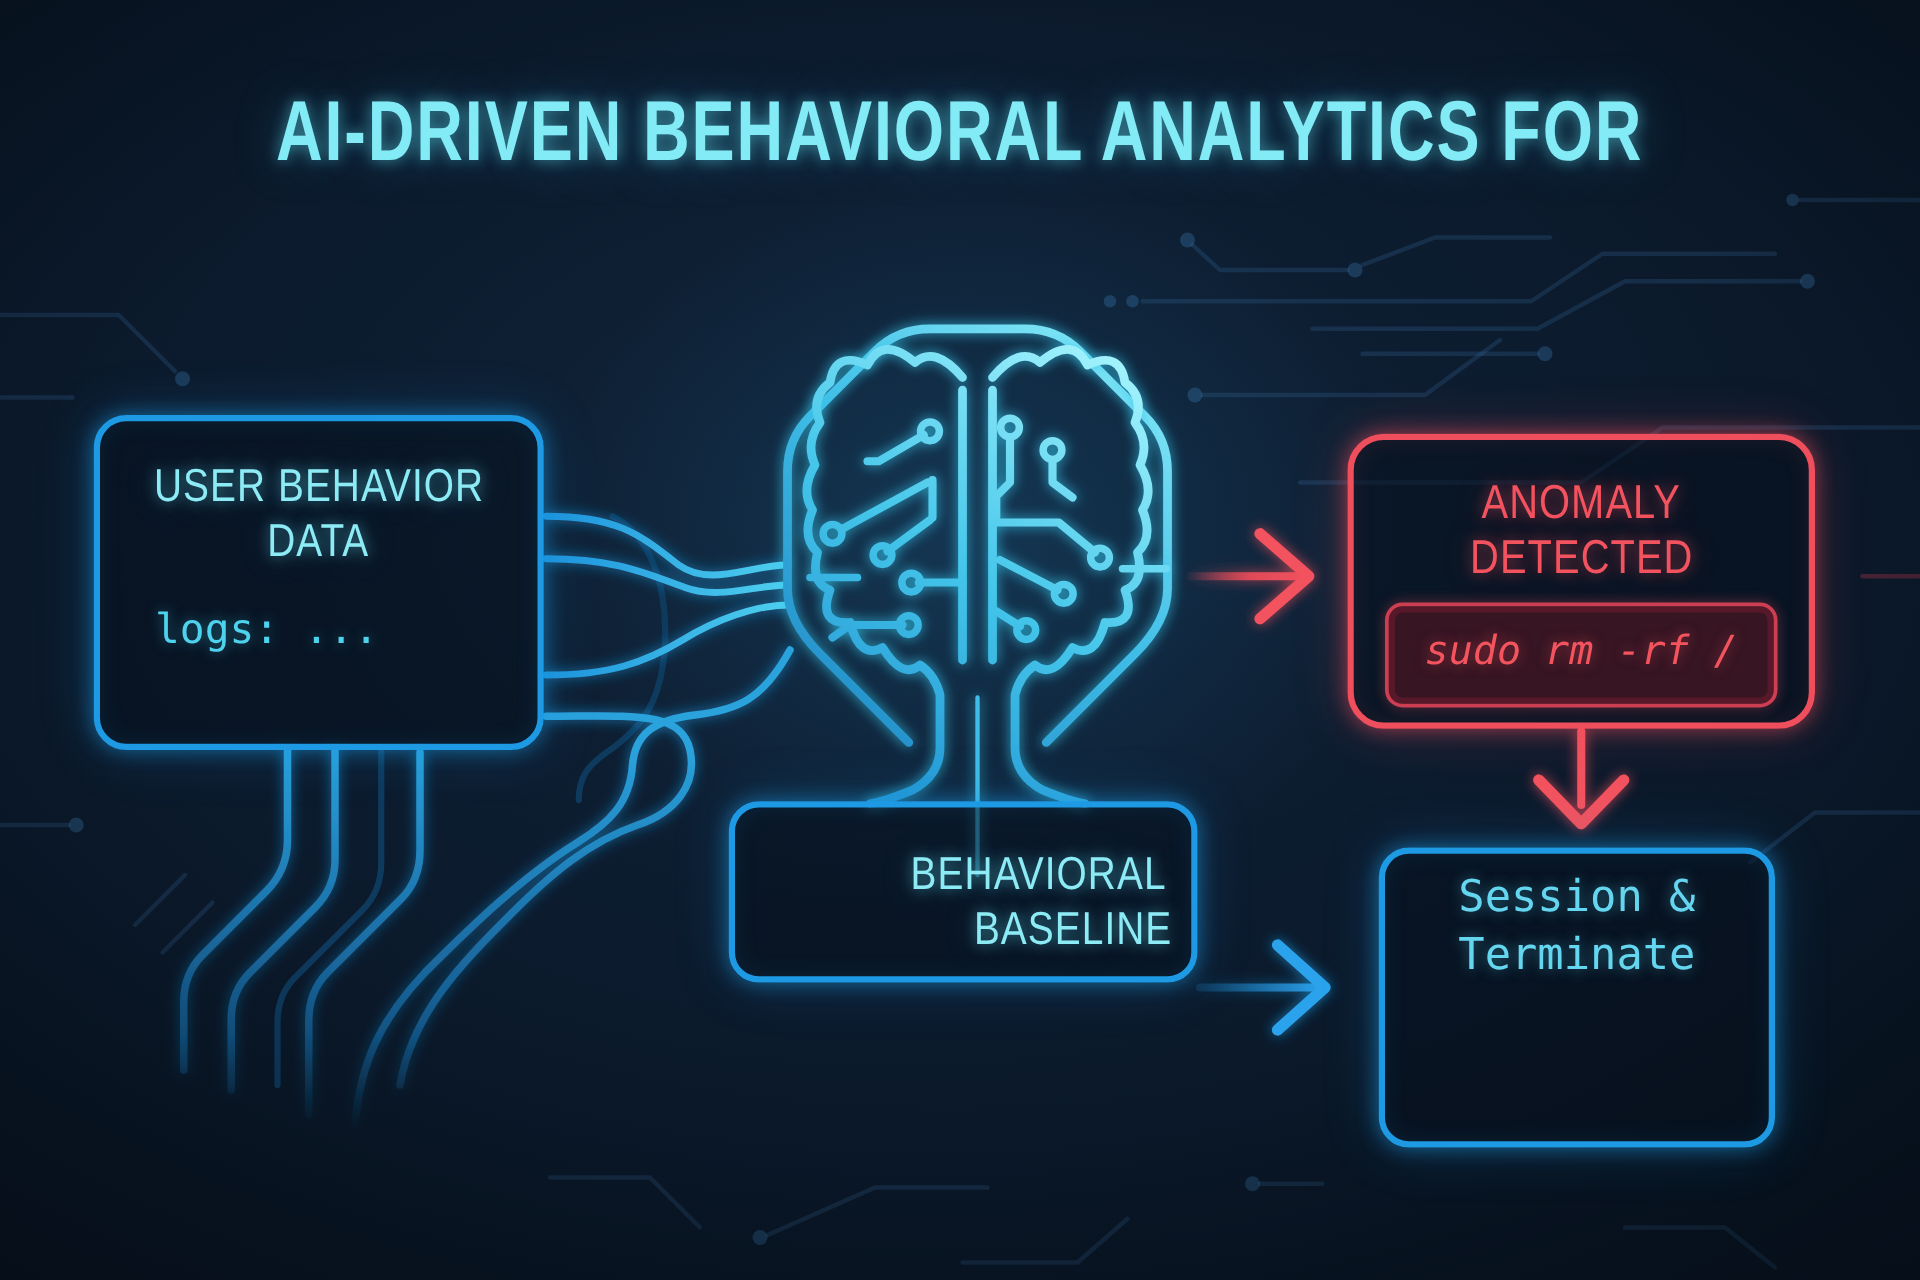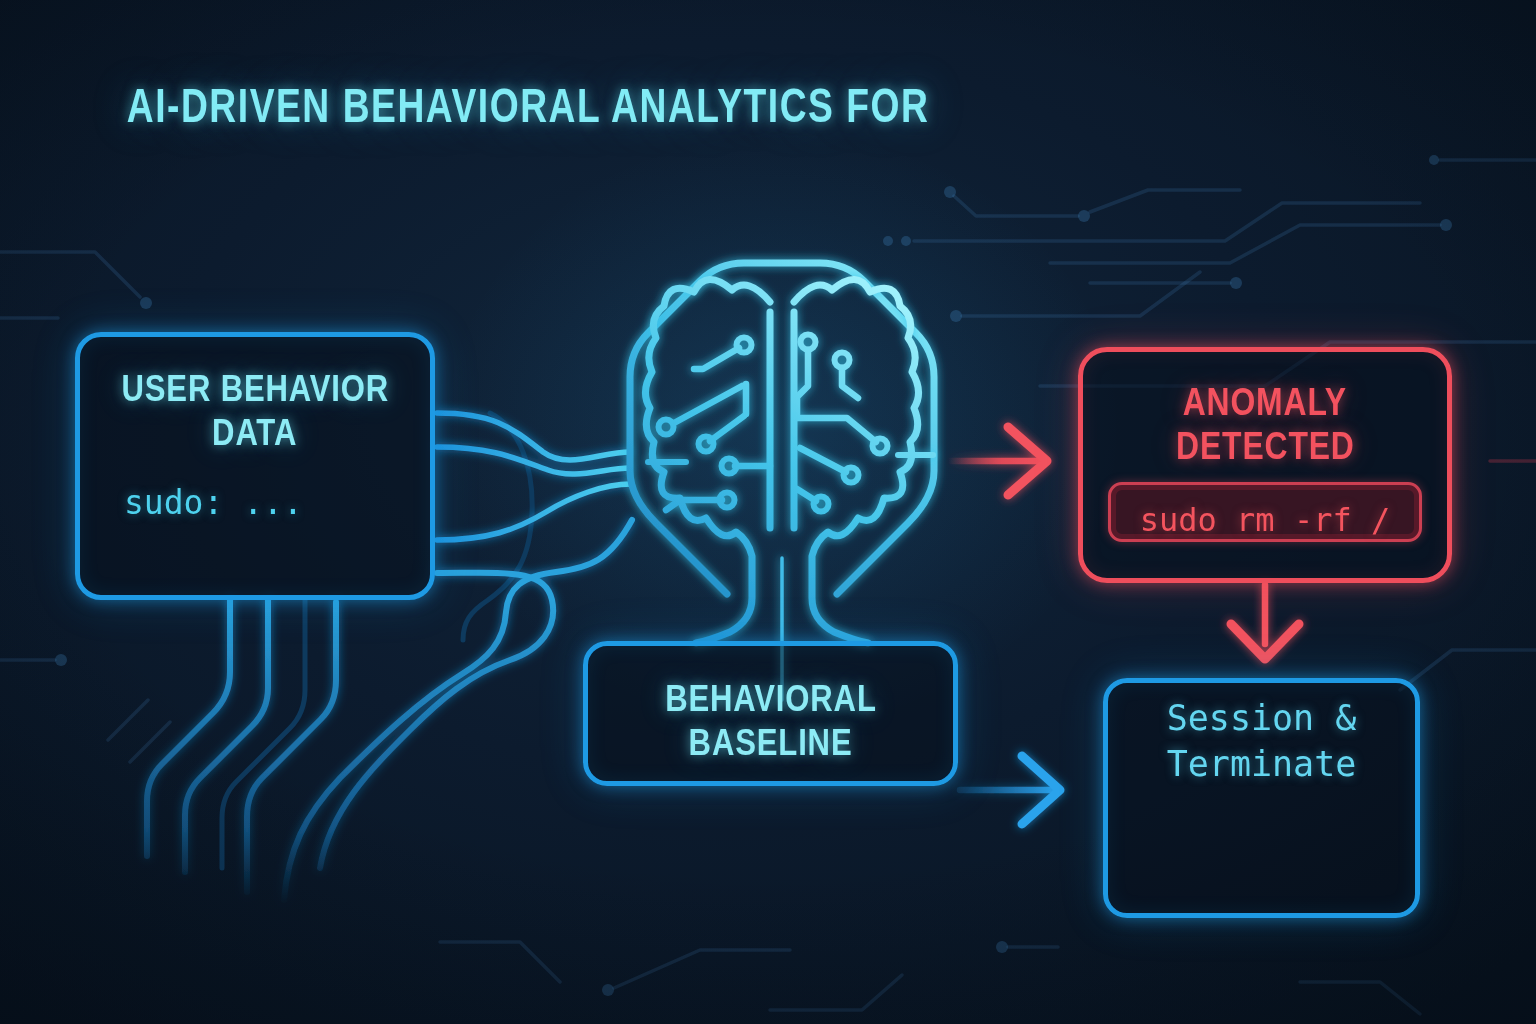--- a/index.html
+++ b/index.html
@@ -9,53 +9,53 @@
       radial-gradient(1150px 760px at 47% 40%, #11263c 0%, #0c1b2e 48%, #081421 100%),
       #0a1726;
     font-family:"Liberation Sans", sans-serif;
   }
   #wires{position:absolute;left:0;top:0;z-index:1;}
   #vignette{position:absolute;inset:0;z-index:2;pointer-events:none;
     background:radial-gradient(ellipse 85% 75% at 50% 44%, rgba(0,0,0,0) 55%, rgba(3,9,18,0.55) 100%);}
   .layer{position:absolute;z-index:3;}
 
   
-  #title{left:0;top:68px;width:1536px;text-align:left;color:#82ebf5;
-    font-weight:bold;font-size:49px;line-height:74px;letter-spacing:2px;
+  #title{left:0;top:68px;width:1536px;text-align:center;color:#82ebf5;
+    font-weight:bold;font-size:68px;line-height:74px;letter-spacing:2px;
     text-shadow:0 0 14px rgba(100,230,245,.55),0 0 44px rgba(60,190,230,.35);}
   .cond{display:inline-block;transform:scaleX(0.76);transform-origin:50% 50%;white-space:nowrap;}
 
   
   .nodebox{position:absolute;box-sizing:border-box;border-radius:26px;
     background:rgba(8,17,30,0.55);}
   .blue{border:5px solid #1e9ae4;
     box-shadow:0 0 16px rgba(30,154,228,.55),0 0 44px rgba(30,154,228,.22),inset 0 0 20px rgba(30,154,228,.10);}
   .red{border:5px solid #ef4e5c;
     box-shadow:0 0 16px rgba(240,78,92,.55),0 0 44px rgba(240,78,92,.22),inset 0 0 20px rgba(240,78,92,.10);}
-  .boxhead{text-align:center;font-weight:bold;line-height:44px;letter-spacing:1px;}
+  .boxhead{text-align:center;font-weight:normal;line-height:44px;letter-spacing:1px;}
   .headcond{display:inline-block;transform:scaleX(0.84);transform-origin:50% 50%;white-space:nowrap;}
   .cyanhead{color:#8debf5;text-shadow:0 0 12px rgba(110,230,245,.55),0 0 30px rgba(70,200,235,.3);}
   .redhead{color:#f3525f;text-shadow:0 0 12px rgba(243,82,95,.55),0 0 30px rgba(243,82,95,.3);}
   .mono{font-family:"DejaVu Sans Mono","Liberation Mono",monospace;}
   .cyanmono{color:#4ed2ee;text-shadow:0 0 10px rgba(60,205,235,.5);}
 
   #box-user{left:75px;top:332px;width:360px;height:268px;}
   #box-user .boxhead{margin-top:30px;font-size:37px;}
   #box-user .body{margin:24px 0 0 44px;font-size:33px;line-height:47px;}
 
   #box-baseline{left:583px;top:641px;width:375px;height:145px;border-radius:24px;}
-  #box-baseline .boxhead{margin-top:31px;font-size:37px;}
+  #box-baseline .boxhead{margin-top:31px;font-size:37px;text-align:right;}
 
   #box-anomaly{left:1078px;top:347px;width:374px;height:236px;border-radius:29px;}
   #box-anomaly .boxhead{margin-top:28px;font-size:38px;}
-  #codechip{margin:14px auto 0 auto;width:314px;height:60px;border-radius:14px;
+  #codechip{margin:14px auto 0 auto;width:314px;height:84px;border-radius:14px;
     box-sizing:border-box;background:#371523;border:3px solid #cc3f52;
     box-shadow:inset 0 0 0 5px rgba(150,35,55,.35),0 0 10px rgba(240,78,92,.35);
     text-align:center;line-height:70px;font-size:32px;color:#f4545e;
-    text-shadow:0 0 10px rgba(244,84,94,.5);}
+    text-shadow:0 0 10px rgba(244,84,94,.5);font-style:italic;}
 
   #box-action{left:1103px;top:678px;width:317px;height:240px;border-radius:24px;}
   #box-action .boxhead{margin-top:26px;font-size:42px;color:#d8f6fa;
     text-shadow:0 0 12px rgba(180,240,250,.6),0 0 30px rgba(90,210,240,.35);}
   #box-action .body{margin-top:12px;text-align:center;font-size:35px;line-height:46px;color:#64d6f0;
     text-shadow:0 0 10px rgba(80,210,240,.5);}
 </style>
 </head>
 <body>
 
@@ -244,21 +244,21 @@
   <div class="layer" id="title">
     <div><span class="cond">AI-DRIVEN BEHAVIORAL ANALYTICS FOR</span></div>
   </div>
 
   <div class="layer nodebox blue" id="box-user">
     <div class="boxhead cyanhead">
       <span class="headcond">USER BEHAVIOR</span><br>
       <span class="headcond">DATA</span>
     </div>
     <div class="body mono cyanmono">
-      <div>sudo: ...</div>
+      <div>logs: ...</div>
     </div>
   </div>
 
   <div class="layer nodebox blue" id="box-baseline">
     <div class="boxhead cyanhead">
       <span class="headcond">BEHAVIORAL</span><br>
       <span class="headcond">BASELINE</span>
     </div>
   </div>
 

